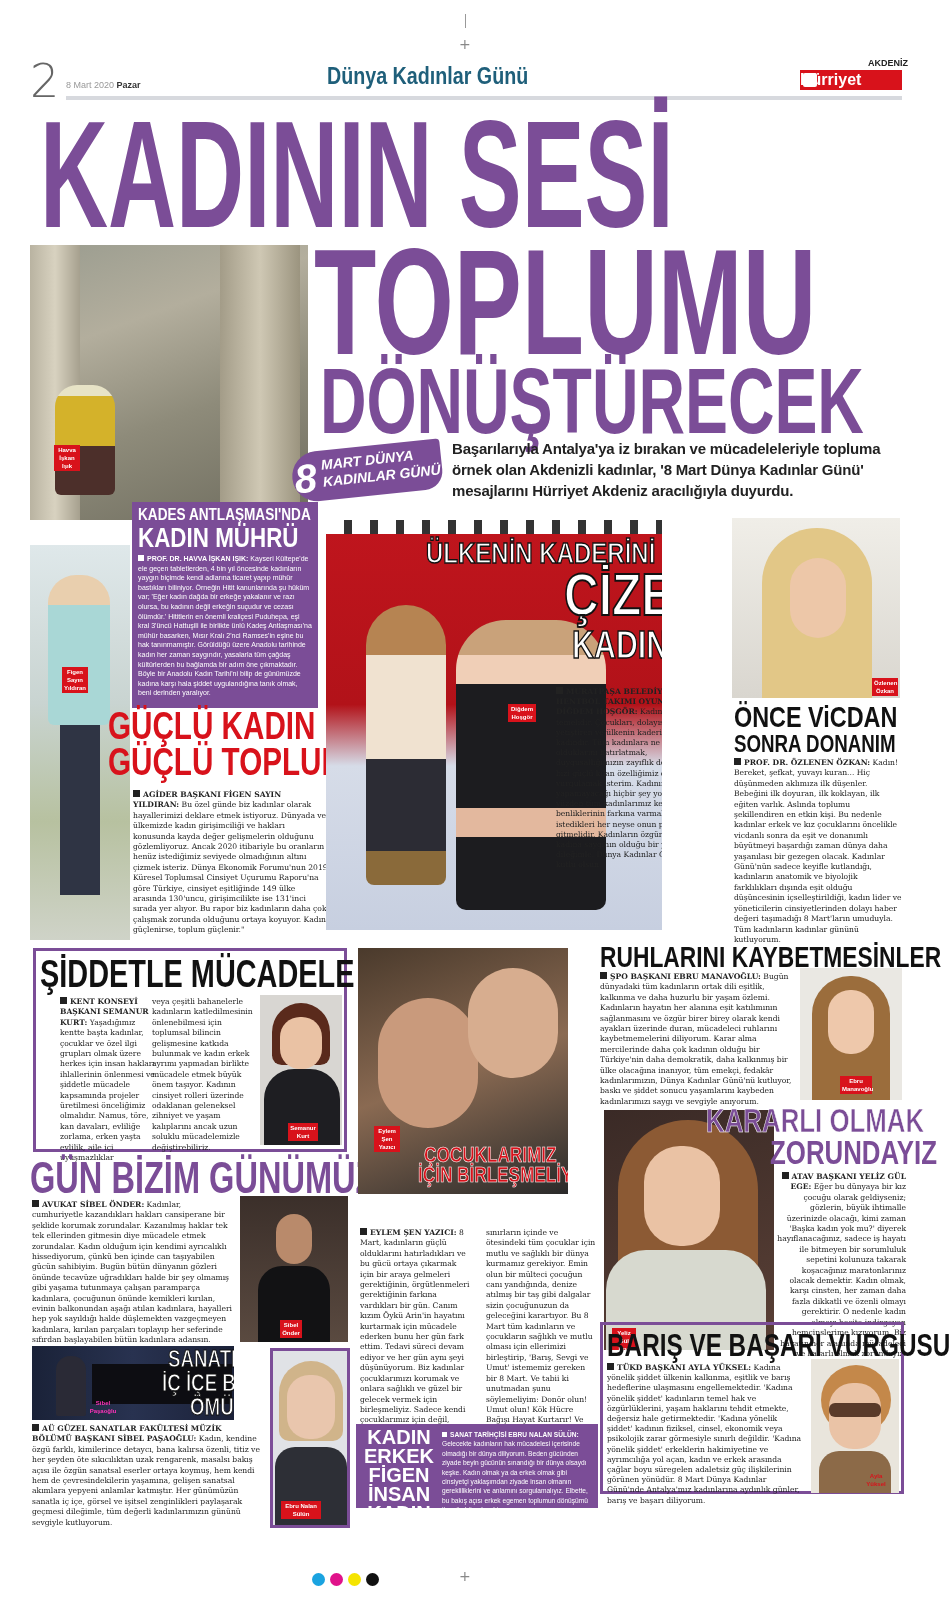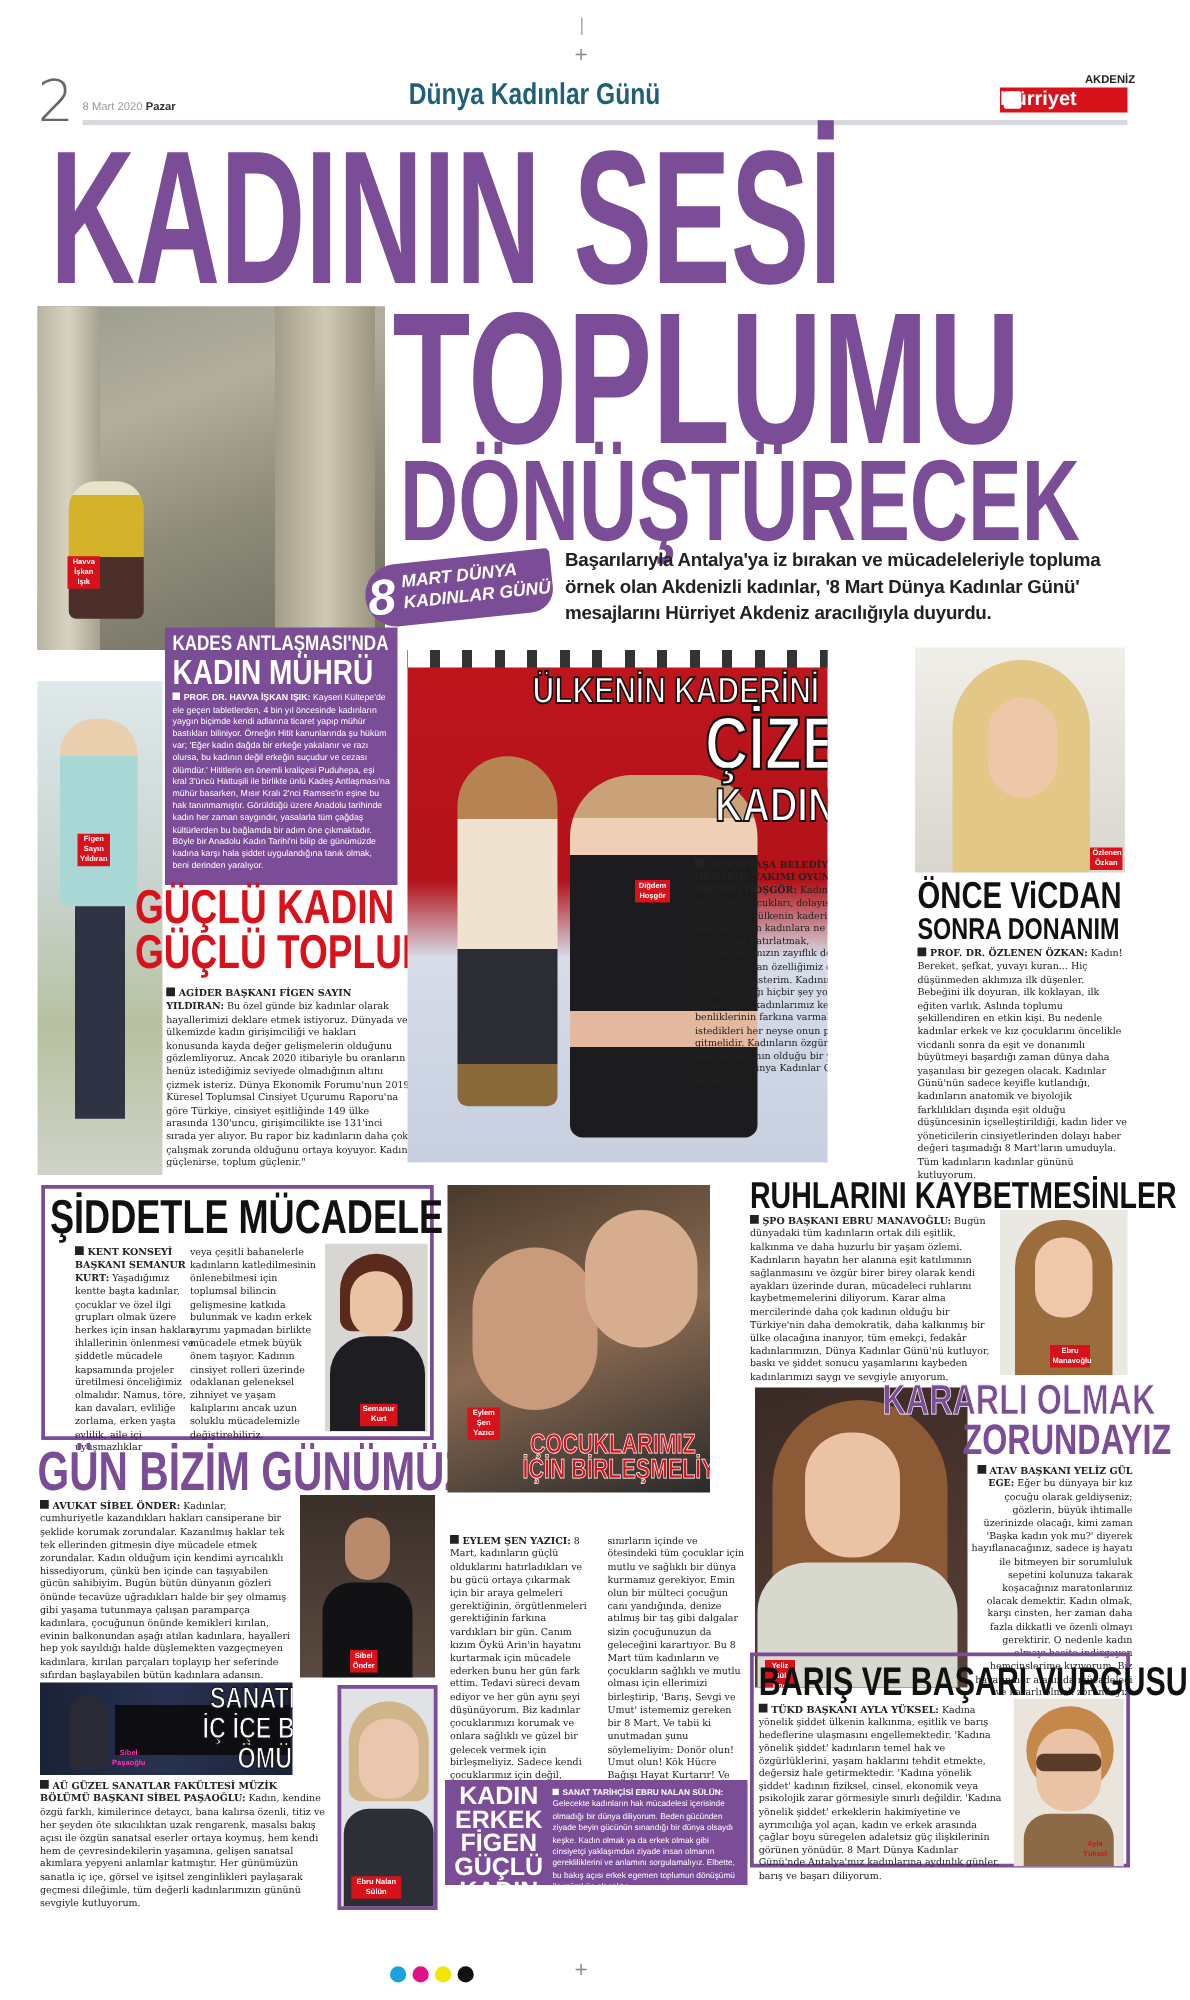--- a/index.html
+++ b/index.html
@@ -150,21 +150,21 @@
 <div class="abs body" style="left:360px;top:1228px;width:112px;font-size:7.6px;line-height:10.4px">
   <span class="sq"></span><b>EYLEM ŞEN YAZICI:</b> <span>8 Mart, kadınların güçlü olduklarını hatırladıkları ve bu gücü ortaya çıkarmak için bir araya gelmeleri gerektiğinin, örgütlenmeleri gerektiğinin farkına vardıkları bir gün. Canım kızım Öykü Arin'in hayatını kurtarmak için mücadele ederken bunu her gün fark ettim. Tedavi süreci devam ediyor ve her gün aynı şeyi düşünüyorum. Biz kadınlar çocuklarımızı korumak ve onlara sağlıklı ve güzel bir gelecek vermek için birleşmeliyiz. Sadece kendi çocuklarımız için değil,</span>
 </div>
 <div class="abs body" style="left:486px;top:1228px;width:112px;font-size:7.6px;line-height:10.4px">sınırların içinde ve ötesindeki tüm çocuklar için mutlu ve sağlıklı bir dünya kurmamız gerekiyor. Emin olun bir mülteci çocuğun canı yandığında, denize atılmış bir taş gibi dalgalar sizin çocuğunuzun da geleceğini karartıyor. Bu 8 Mart tüm kadınların ve çocukların sağlıklı ve mutlu olması için ellerimizi birleştirip, 'Barış, Sevgi ve Umut' istememiz gereken bir 8 Mart. Ve tabii ki unutmadan şunu söylemeliyim: Donör olun! Umut olun! Kök Hücre Bağışı Hayat Kurtarır! Ve asla vazgeçmeyin.</div>
 
 <div class="abs" style="left:356px;top:1424px;width:242px;height:84px;background:#7b4d97;color:#fff">
   <div class="abs cond" style="left:6px;top:4px;font-size:20px;line-height:19px;text-align:center;width:74px">
     <div>KADIN</div>
     <div>ERKEK</div>
     <div>FİGEN</div>
-    <div>GÜÇLÜ</div>
+    <div>İNSAN</div>
     <div>KADIN</div>
   </div>
   <div class="abs" style="left:86px;top:6px;width:152px;font:6.6px/9.4px 'Liberation Sans',sans-serif">
     <span class="sq" style="background:#fff;width:5px;height:5px"></span><b>SANAT TARİHÇİSİ EBRU NALAN SÜLÜN:</b> <span>Gelecekte kadınların hak mücadelesi içerisinde olmadığı bir dünya diliyorum. Beden gücünden ziyade beyin gücünün sınandığı bir dünya olsaydı keşke. Kadın olmak ya da erkek olmak gibi cinsiyetçi yaklaşımdan ziyade insan olmanın gerekliliklerini ve anlamını sorgulamalıyız. Elbette, bu bakış açısı erkek egemen toplumun dönüşümü ile mümkün olacaktır.</span>
   </div>
 </div>
 
 <div class="abs cond" style="left:600px;top:942px;font-size:30px;line-height:30px;color:#111;transform:scaleX(.76)">RUHLARINI KAYBETMESİNLER</div>
 <div class="abs body" style="left:600px;top:972px;width:196px;font-size:7.6px;line-height:10.4px">
   <span class="sq"></span><b>ŞPO BAŞKANI EBRU MANAVOĞLU:</b> <span>Bugün dünyadaki tüm kadınların ortak dili eşitlik, kalkınma ve daha huzurlu bir yaşam özlemi. Kadınların hayatın her alanına eşit katılımının sağlanmasını ve özgür birer birey olarak kendi ayakları üzerinde duran, mücadeleci ruhlarını kaybetmemelerini diliyorum. Karar alma mercilerinde daha çok kadının olduğu bir Türkiye'nin daha demokratik, daha kalkınmış bir ülke olacağına inanıyor, tüm emekçi, fedakâr kadınlarımızın, Dünya Kadınlar Günü'nü kutluyor, baskı ve şiddet sonucu yaşamlarını kaybeden kadınlarımızı saygı ve sevgiyle anıyorum.</span>

